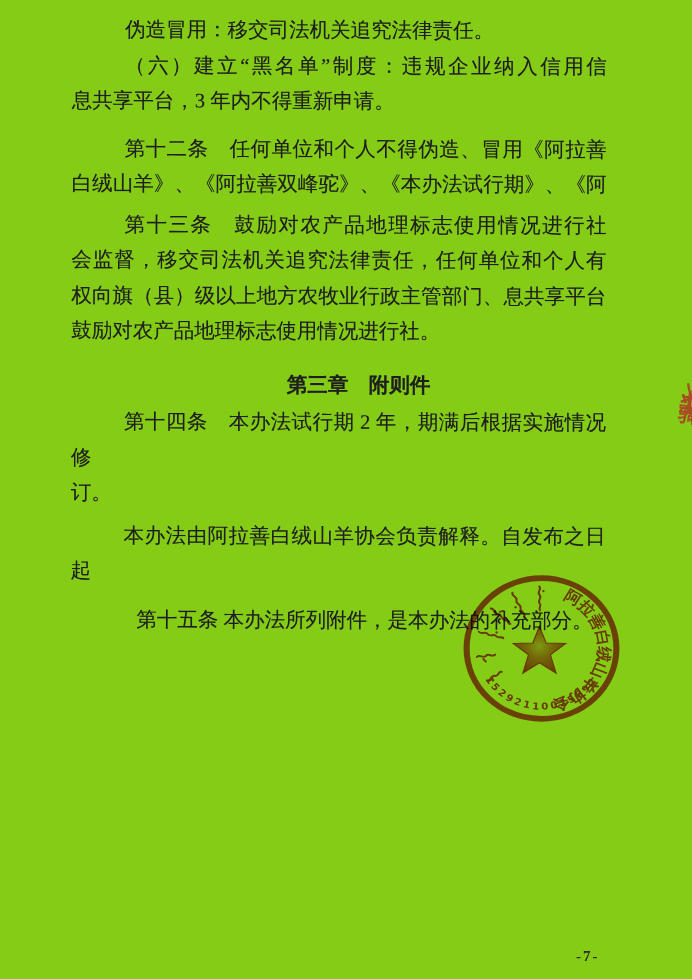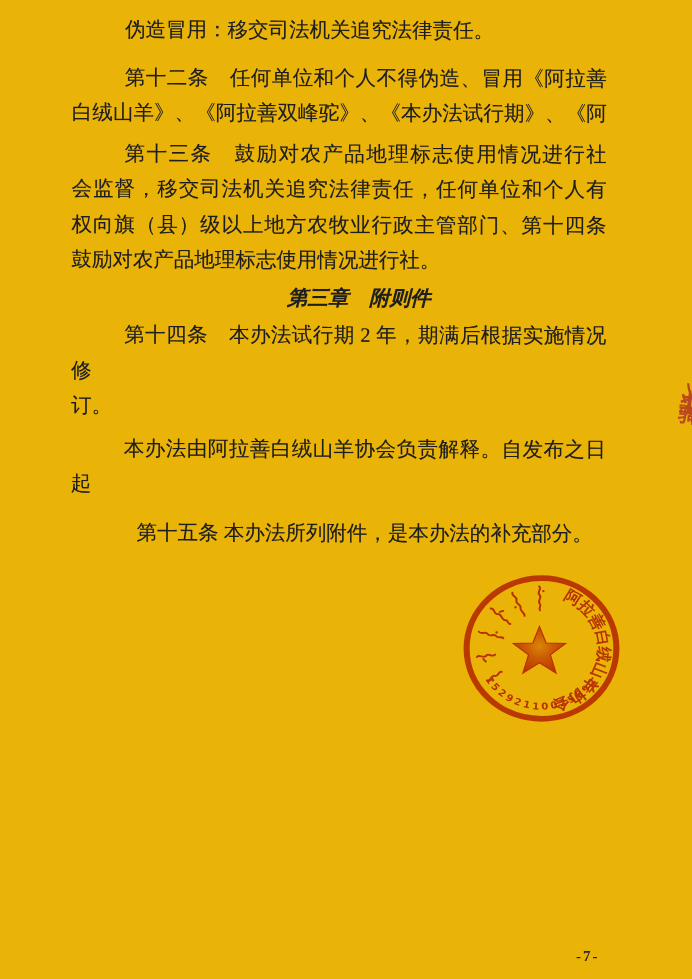--- a/index.html
+++ b/index.html
@@ -5,21 +5,21 @@
   html, body { margin: 0; padding: 0; }
   body {
     width: 692px; height: 979px;
     background: #fbfbf9;
     overflow: hidden;
     position: relative;
     font-family: "Liberation Serif", "DejaVu Serif", serif;
   }
   .page {
     position: absolute; inset: 0;
-    background: #eab308;
+    background: #84cc16;
     overflow: hidden;
   }
   
   .doc {
     position: absolute;
     left: 72px; top: 12px;
     width: 535px;
     transform: rotate(0.15deg);
     transform-origin: top left;
   }
@@ -67,27 +67,29 @@
     font-weight: 600;
   }
 </style>
 </head>
 <body>
 
 <div class="page">
 
   <div class="doc">
       <div class="line indent">伪造冒用：移交司法机关追究法律责任。</div>
+      <div class="line indent full">（六）建立“黑名单”制度：违规企业纳入信用信</div>
+      <div class="line">息共享平台，3 年内不得重新申请。</div>
       <div class="line indent full" style="margin-top: 12px;">第十二条　任何单位和个人不得伪造、冒用《阿拉善</div>
       <div class="line full">白绒山羊》、《阿拉善双峰驼》、《本办法试行期》、《阿</div>
       <div class="line indent full" style="margin-top: 5px;">第十三条　鼓励对农产品地理标志使用情况进行社</div>
       <div class="line full">会监督，移交司法机关追究法律责任，任何单位和个人有</div>
-      <div class="line full">权向旗（县）级以上地方农牧业行政主管部门、第十四条</div>
+      <div class="line full">权向旗（县）级以上地方农牧业行政主管部门、息共享平台</div>
       <div class="line">鼓励对农产品地理标志使用情况进行社。</div>
-      <div class="line center" style="margin-top: 2px; font-style: italic;">第三章　附则件</div>
+      <div class="line center" style="margin-top: 18px;">第三章　附则件</div>
       <div class="line indent full" style="margin-top: 2px;">第十四条　本办法试行期 2 年，期满后根据实施情况修</div>
       <div class="line">订。</div>
       <div class="line indent full" style="margin-top: 7px;">本办法由阿拉善白绒山羊协会负责解释。自发布之日起</div>
       <div class="line indent" style="margin-top: 13px; text-align: center;">第十五条 本办法所列附件，是本办法的补充部分。</div>
     </div>
 
   <svg class="seal" width="163" height="153" viewBox="0 0 160 160" preserveAspectRatio="none">
     <defs>
       <radialGradient id="starGrad" cx="50%" cy="42%" r="62%">
         <stop offset="0%" stop-color="#edbcaa"></stop>

